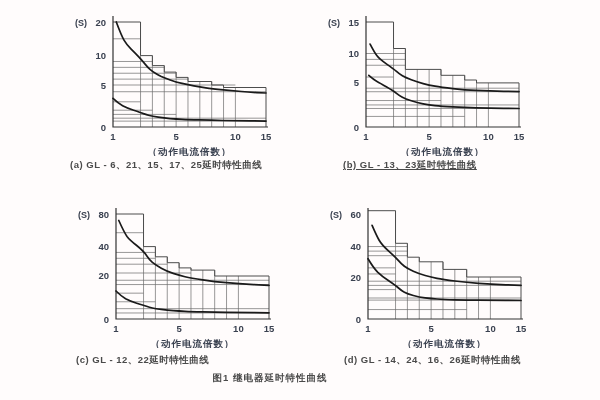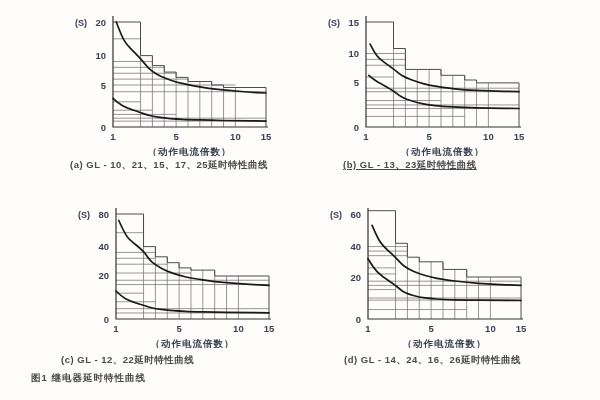--- a/index.html
+++ b/index.html
@@ -12,25 +12,25 @@
   .pos-a{left:58px;top:10px;}
   .pos-b{left:311px;top:10px;}
   .pos-c{left:61px;top:202px;}
   .pos-d{left:313px;top:202px;}
   .caption{
     position:absolute;font-size:9.5px;color:#4a4a4a;font-weight:600;
     letter-spacing:0.5px;white-space:nowrap;
   }
   .cap-a{left:70px;top:159px;}
   .cap-b{left:343px;top:159px;text-decoration:underline;}
-  .cap-c{left:61px;top:354px;}
+  .cap-c{left:76px;top:354px;}
   .cap-d{left:344px;top:354px;}
   .fig-caption{
-    position:absolute;left:0;top:372px;width:540px;text-align:left;
-    font-size:9.5px;color:#4a4a4a;font-weight:600;letter-spacing:1px;padding-left:31px;
+    position:absolute;left:0;top:372px;width:540px;text-align:center;
+    font-size:9.5px;color:#4a4a4a;font-weight:600;letter-spacing:1px;
   }
   svg{display:block;}
 </style>
 </head>
 <body>
 
 <div class="cell pos-a">
     <svg width="230" height="146" viewBox="0 0 230 146">
       <g stroke="#6b6b6b" stroke-width="0.7">
         <line x1="55" y1="28.799999999999997" x2="82.53999999999999" y2="28.799999999999997"></line>
@@ -192,18 +192,18 @@
         <text x="55" y="130" text-anchor="middle">1</text>
         <text x="118.11250000000001" y="130" text-anchor="middle">5</text>
         <text x="177.4" y="130" text-anchor="middle">10</text>
         <text x="208" y="130" text-anchor="middle">15</text>
       </g>
       <text x="29" y="15.5" text-anchor="end" fill="#3a4150" font-size="9" font-weight="700">(S)</text>
       <text x="131.5" y="145" text-anchor="middle" fill="#3a4150" font-size="9.5" font-weight="600" letter-spacing="1">（动作电流倍数）</text>
     </svg>
   </div>
 
-<div class="caption cap-a">(a) GL - 10、21、15、17、25延时特性曲线</div>
+<div class="caption cap-a">(a) GL - 6、21、15、17、25延时特性曲线</div>
 <div class="caption cap-b">(b) GL - 13、23延时特性曲线</div>
 <div class="caption cap-c">(c) GL - 12、22延时特性曲线</div>
 <div class="caption cap-d">(d) GL - 14、24、16、26延时特性曲线</div>
 
 <div class="fig-caption">图1 继电器延时特性曲线</div>
 
 </body></html>

